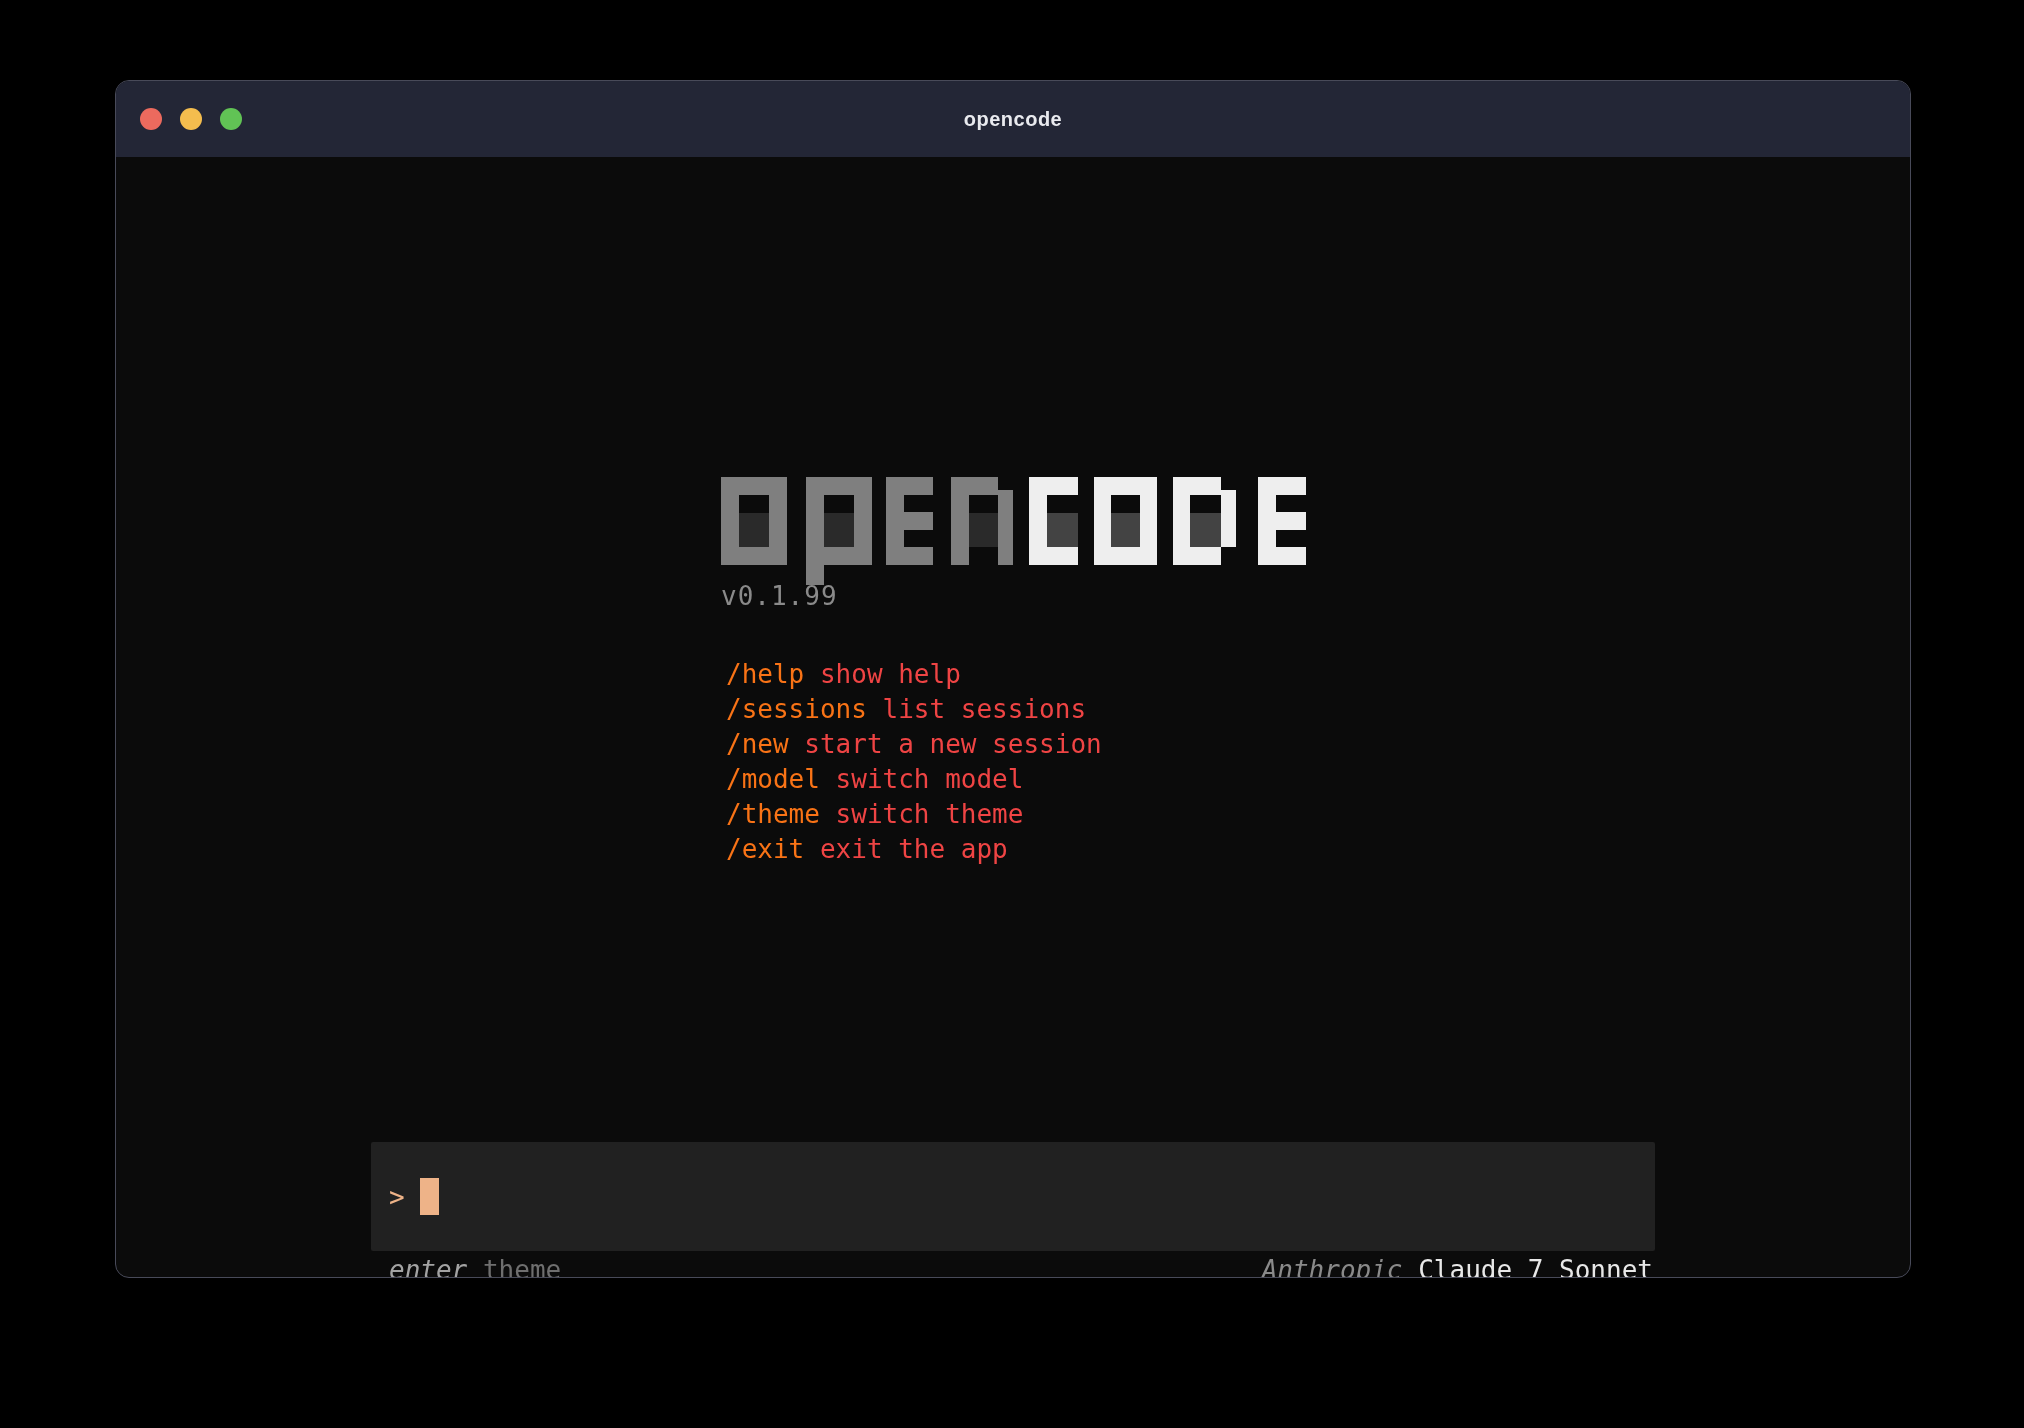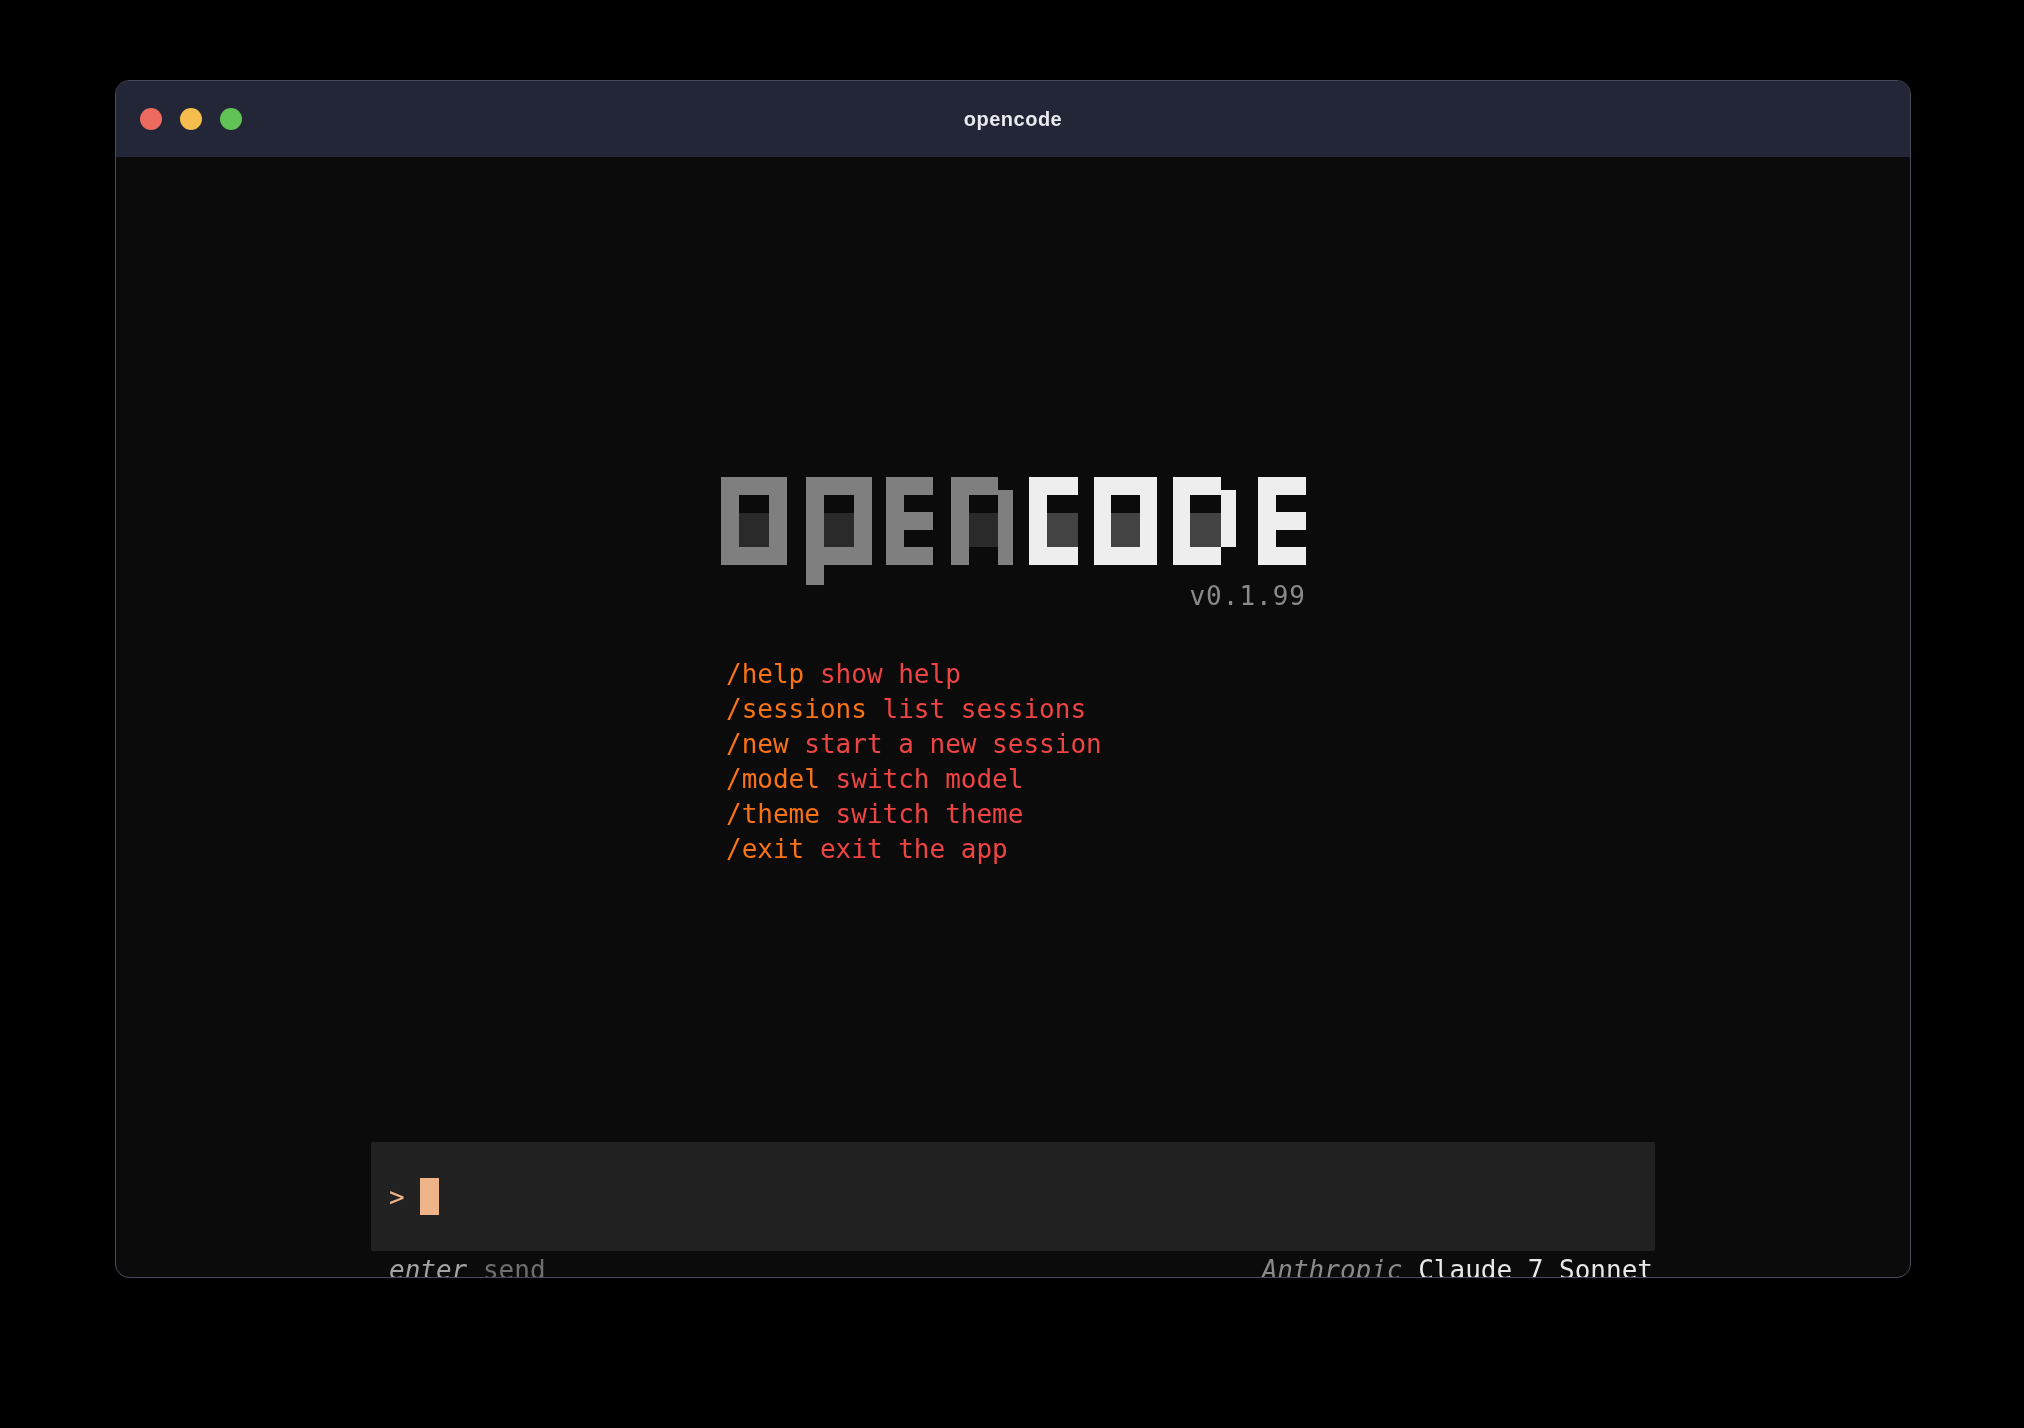--- a/index.html
+++ b/index.html
@@ -17,21 +17,21 @@
   }
   .traffic { position:absolute; left:24px; top:0; height:76px; display:flex; align-items:center; gap:18px; }
   .tl { width:22px; height:22px; border-radius:50%; border:none; padding:0; display:block; cursor:default; }
   .win-title { font-family:"Liberation Sans", sans-serif; font-weight:bold; font-size:20px; color:#e9eaef; letter-spacing:0.5px; }
 
   .content { position:relative; width:100%; height:1122px; }
 
   .logo-svg { position:absolute; left:605px; top:320px; }
   .version {
     position:absolute; left:605px; top:424px; width:585px;
-    text-align:right; font-size:26px; color:#8a8a8a; letter-spacing:1px;
+    font-size:26px; color:#8a8a8a; letter-spacing:1px;
   }
 
   .commands { position:absolute; left:610px; top:500px; font-size:26px; line-height:35px; white-space:pre; }
   .cmd-name { color:#f97316; }
   .cmd-desc { color:#ef4444; }
 
   .input-box {
     position:absolute; left:255px; top:985px; width:1284px; height:109px;
     background:#212121; border-radius:2px;
     display:flex; align-items:center; padding:0 18px;
@@ -108,18 +108,18 @@
     <div class="version">v0.1.99</div>
 
     <div class="commands" id="commands-list"><div><span class="cmd-name">/help</span><span class="cmd-desc"> show help</span></div><div><span class="cmd-name">/sessions</span><span class="cmd-desc"> list sessions</span></div><div><span class="cmd-name">/new</span><span class="cmd-desc"> start a new session</span></div><div><span class="cmd-name">/model</span><span class="cmd-desc"> switch model</span></div><div><span class="cmd-name">/theme</span><span class="cmd-desc"> switch theme</span></div><div><span class="cmd-name">/exit</span><span class="cmd-desc"> exit the app</span></div></div>
 
     <div class="input-box">
       <span class="prompt-char">&gt;</span>
         <span class="cursor-block"></span>
     </div>
 
     <div class="statusbar">
-      <div><span class="hint-key">enter</span> <span class="hint-action">send</span></div>
+      <div><span class="hint-key">enter</span> <span class="hint-action">theme</span></div>
       <div><span class="provider">Anthropic</span> <span class="model">Claude 7 Sonnet</span></div>
     </div>
 
   </div>
 </div>
 
 </body></html>

